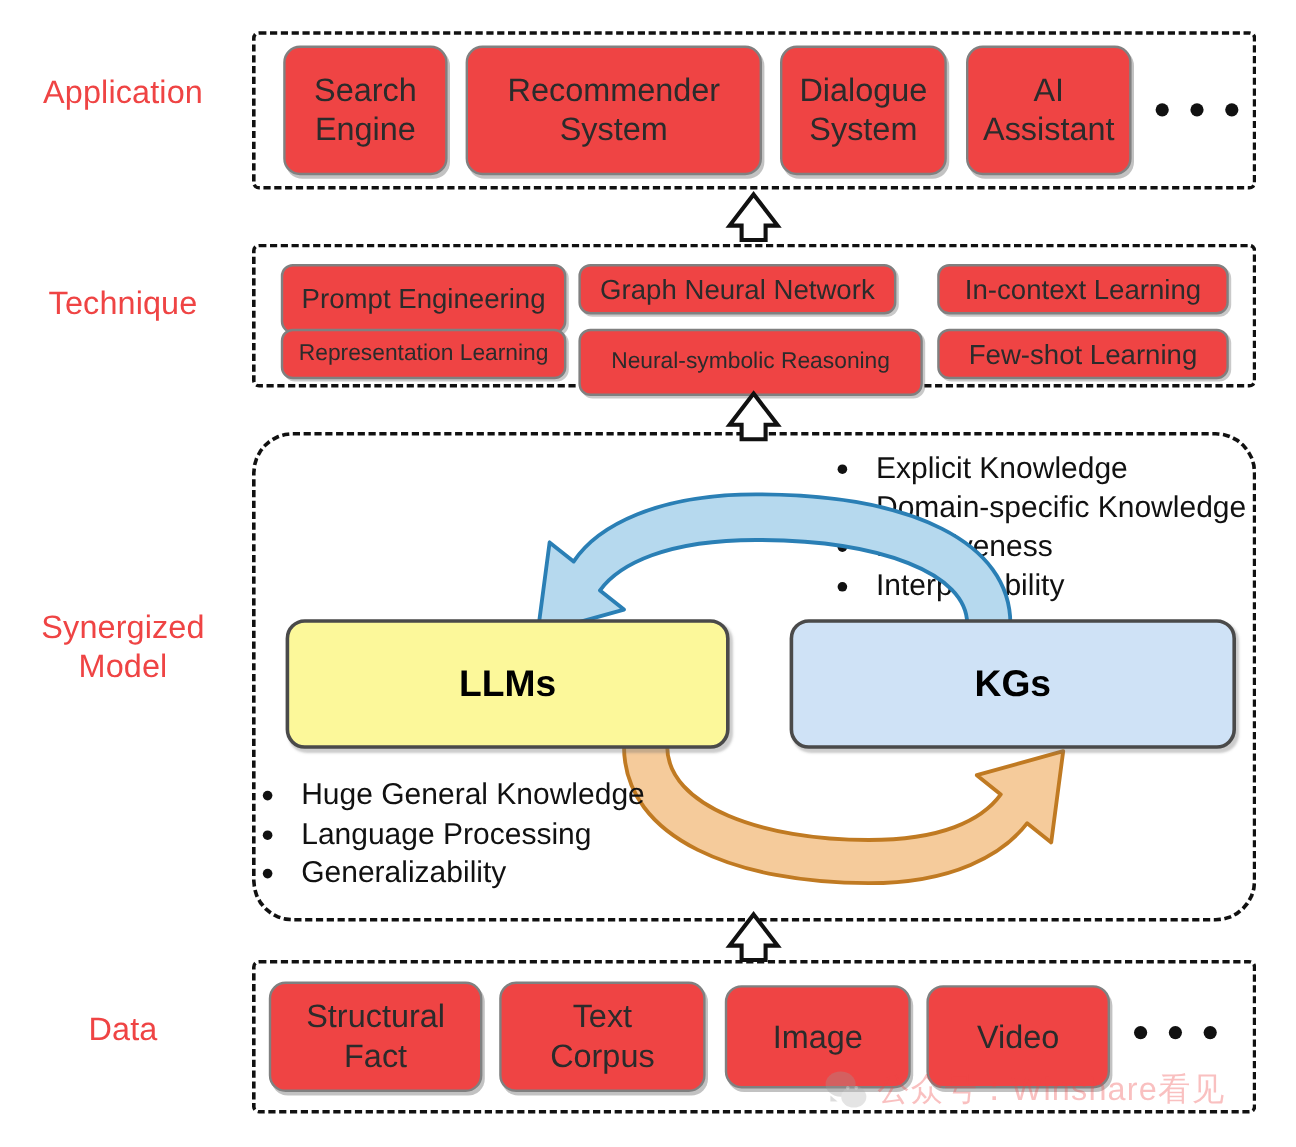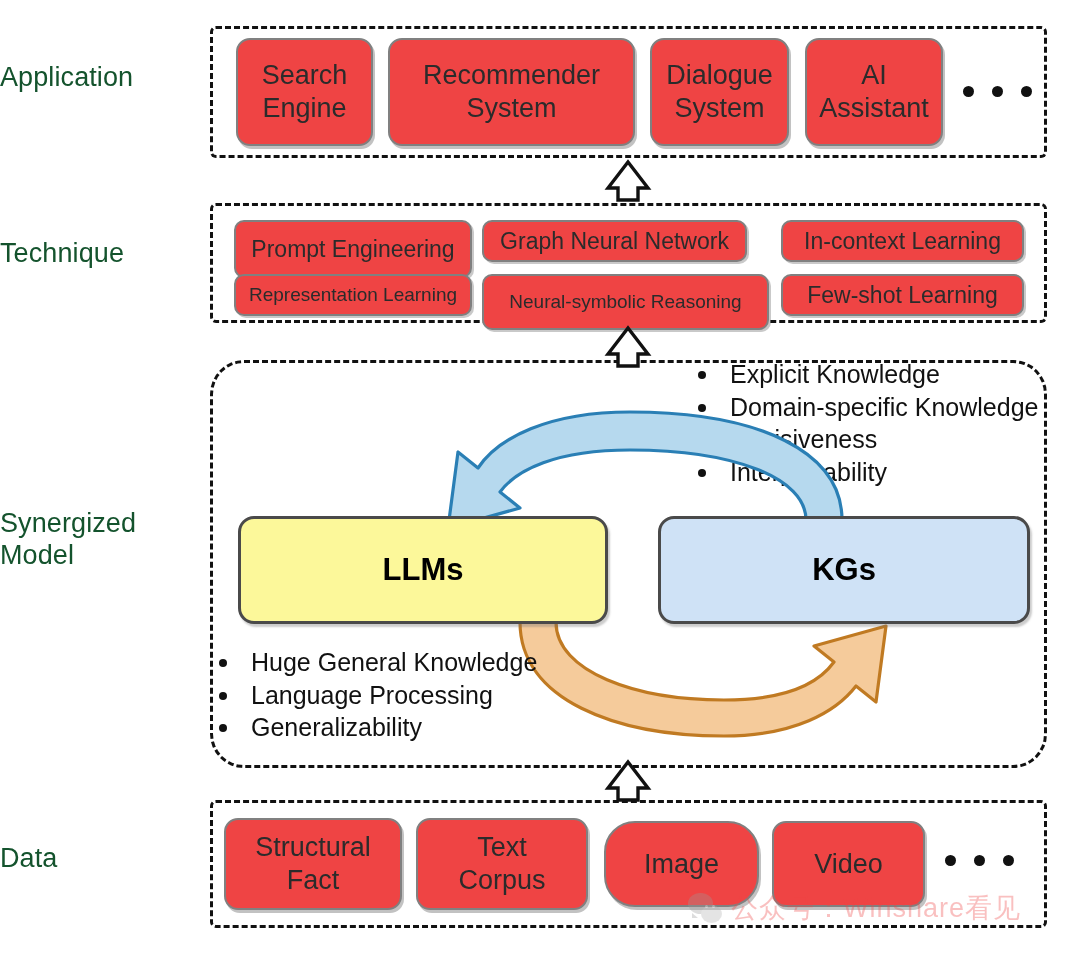--- a/index.html
+++ b/index.html
@@ -21,24 +21,24 @@
   .stage {
     position: absolute;
     left: 0; top: 0;
     width: 1080px;
     height: 956px;
   }
 
   
   .row-label {
     position: absolute;
-    text-align: left;
+    text-align: center;
     font-size: 27px;
     font-weight: 400;
-    color: #14532d;
+    color: #ef4444;
     line-height: 1.18;
     letter-spacing: 0.1px;
     white-space: pre-line;
   }
 
   
   .section {
     position: absolute;
     border: 3px dashed #111111;
     box-sizing: border-box;
@@ -223,21 +223,21 @@
   <div class="chip tech tech-sm" style="left:482px; top:274px; width:287px; height:56px;">Neural-symbolic Reasoning</div>
 
   <div class="chip tech" style="left:781px; top:274px; width:243px; height:42px;">Few-shot Learning</div>
 
   <div class="row-label" style="left:0px; top:508px; width:205px;">Synergized
 Model</div>
 
   <div class="section rounded" style="left:210px; top:360px; width:837px; height:408px;">
   </div>
 
-  <ul class="bullets" style="left:692px; top:358px;">
+  <ul class="bullets" style="left:692px; top:374px;">
     <li>Explicit Knowledge</li>
     <li>Domain-specific Knowledge</li>
     <li>Decisiveness</li>
     <li>Interpretability</li>
   </ul>
 
   <svg class="overlay" viewBox="0 0 1080 956">
 
     <g>
       <path d="M 842 520
@@ -280,21 +280,21 @@
 
   <div class="section sq" style="left:210px; top:800px; width:837px; height:128px;">
   </div>
 
   <div class="chip big" style="left:224px; top:818px; width:178px; height:92px;">Structural
 Fact</div>
 
   <div class="chip big" style="left:416px; top:818px; width:172px; height:92px;">Text
 Corpus</div>
 
-  <div class="chip big" style="left:604px; top:821px; width:155px; height:86px;border-radius:31px;">Image</div>
+  <div class="chip big" style="left:604px; top:821px; width:155px; height:86px;">Image</div>
 
   <div class="chip big" style="left:772px; top:821px; width:153px; height:86px;">Video</div>
 
   <div class="dots" style="left:945px; top:855px;">
     <i></i>
       <i></i>
       <i></i>
   </div>
 
   <svg class="overlay" viewBox="0 0 1080 956">

